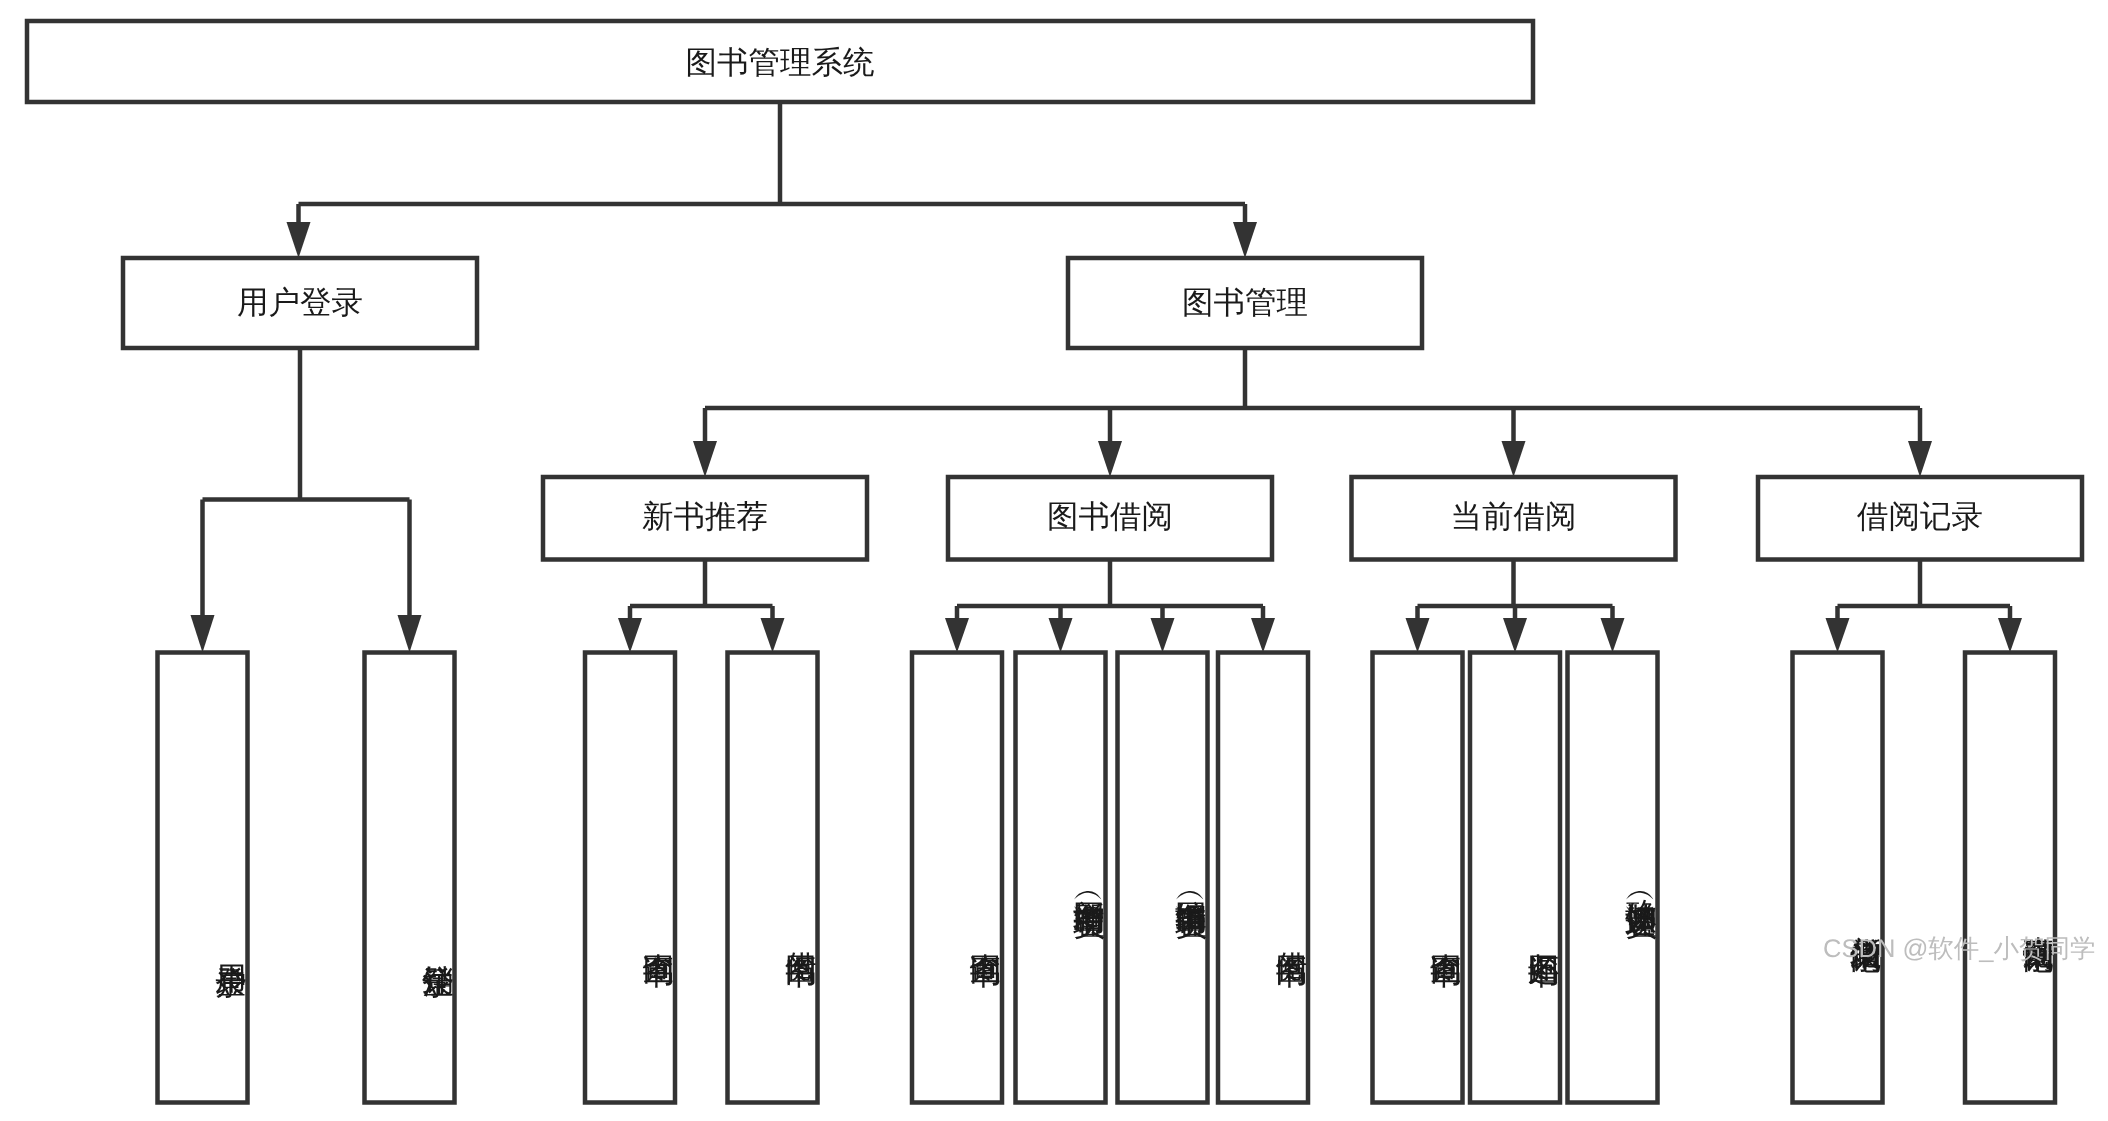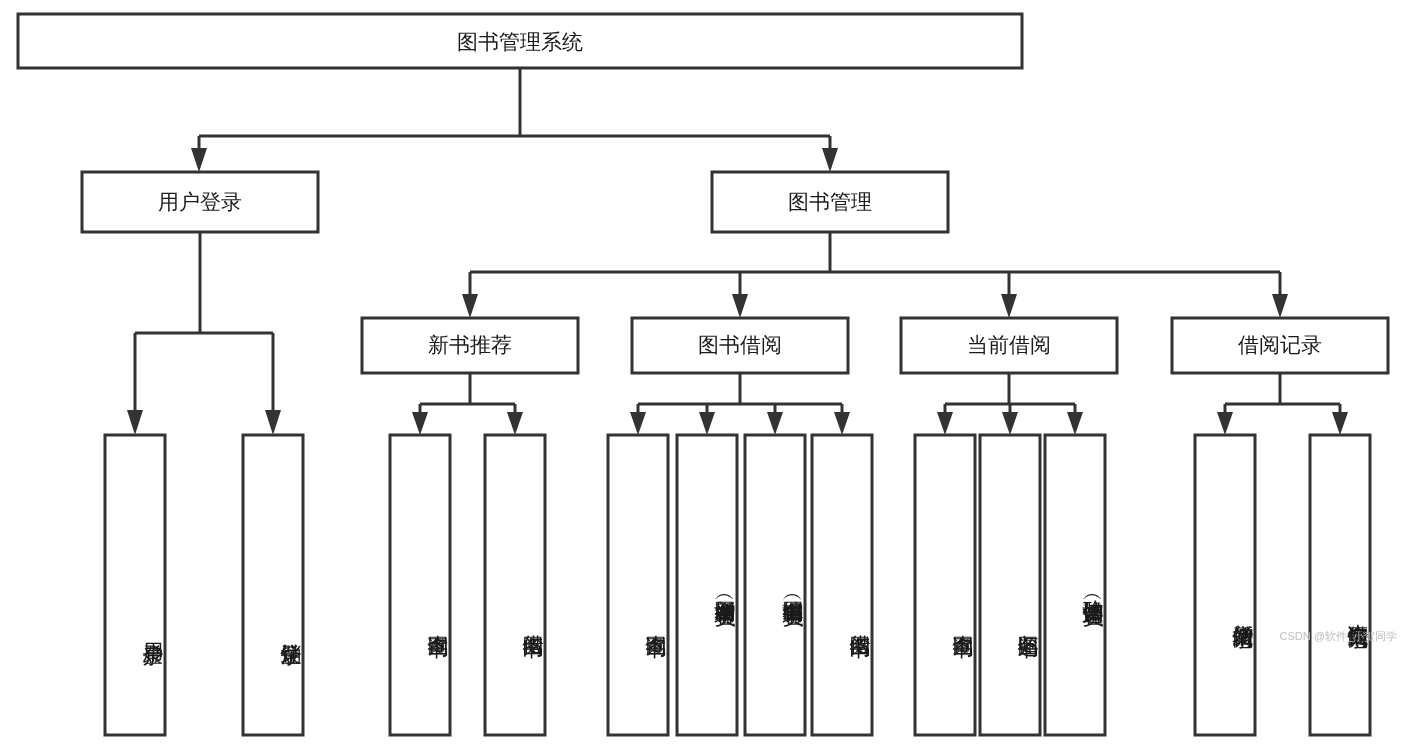--- a/index.html
+++ b/index.html
@@ -60,21 +60,21 @@
     align-items: flex-start;
     justify-content: center;
     white-space: nowrap;
     pointer-events: none;
   }
   .watermark {
     position: absolute;
     right: 8px;
     bottom: 4px;
     font-family: "Liberation Sans", "DejaVu Sans", sans-serif;
-    font-size: 11px;
+    font-size: 17px;
     color: #bdbdbd;
     white-space: nowrap;
   }
 </style>
 </head>
 <body>
 
 <div id="diagram-root">
 
   <svg class="diagram-canvas" viewBox="0 0 1405 747">

